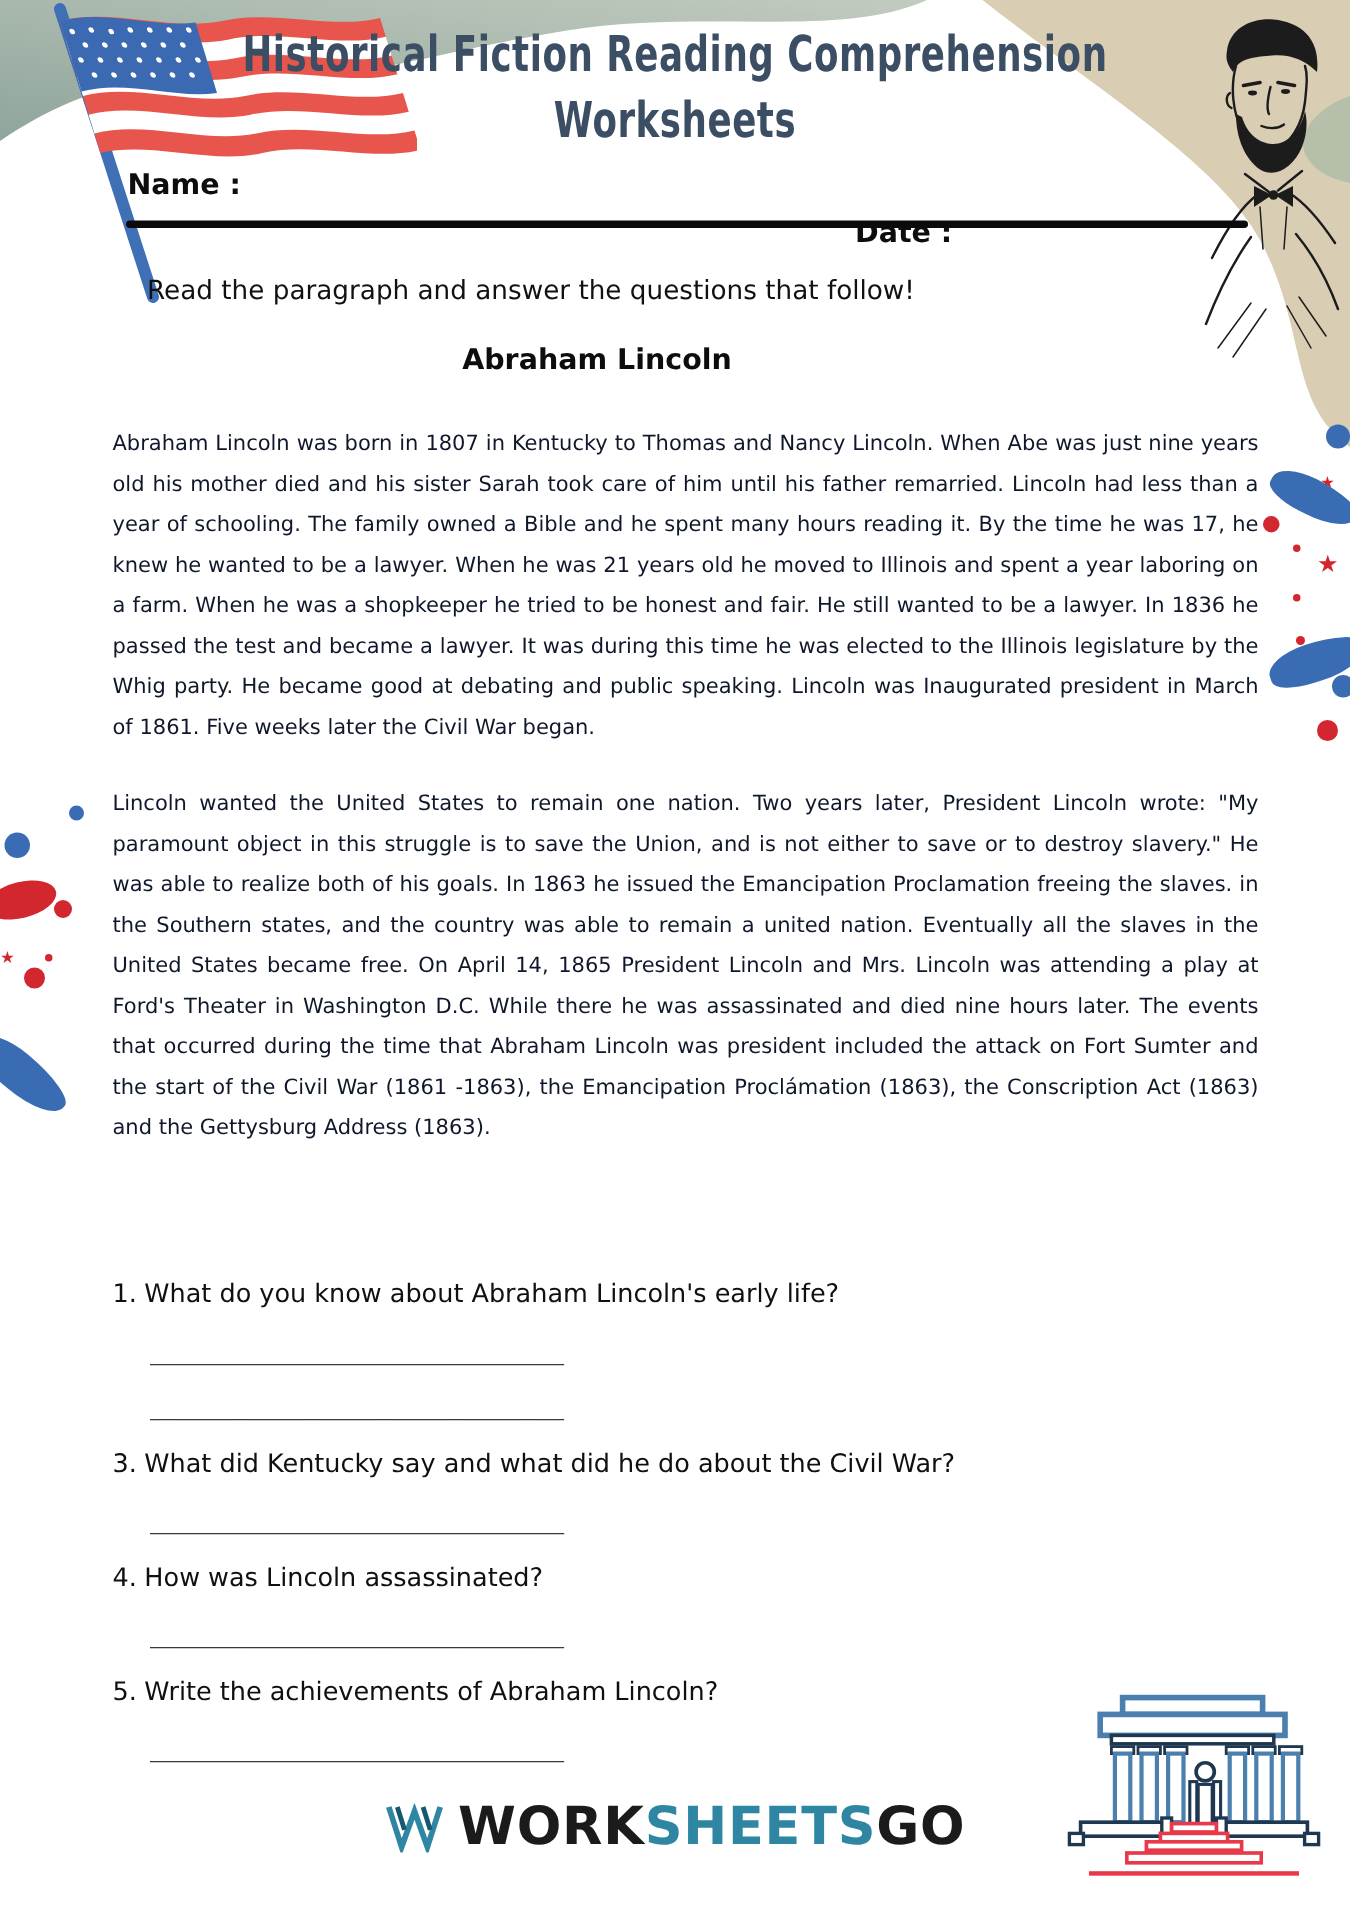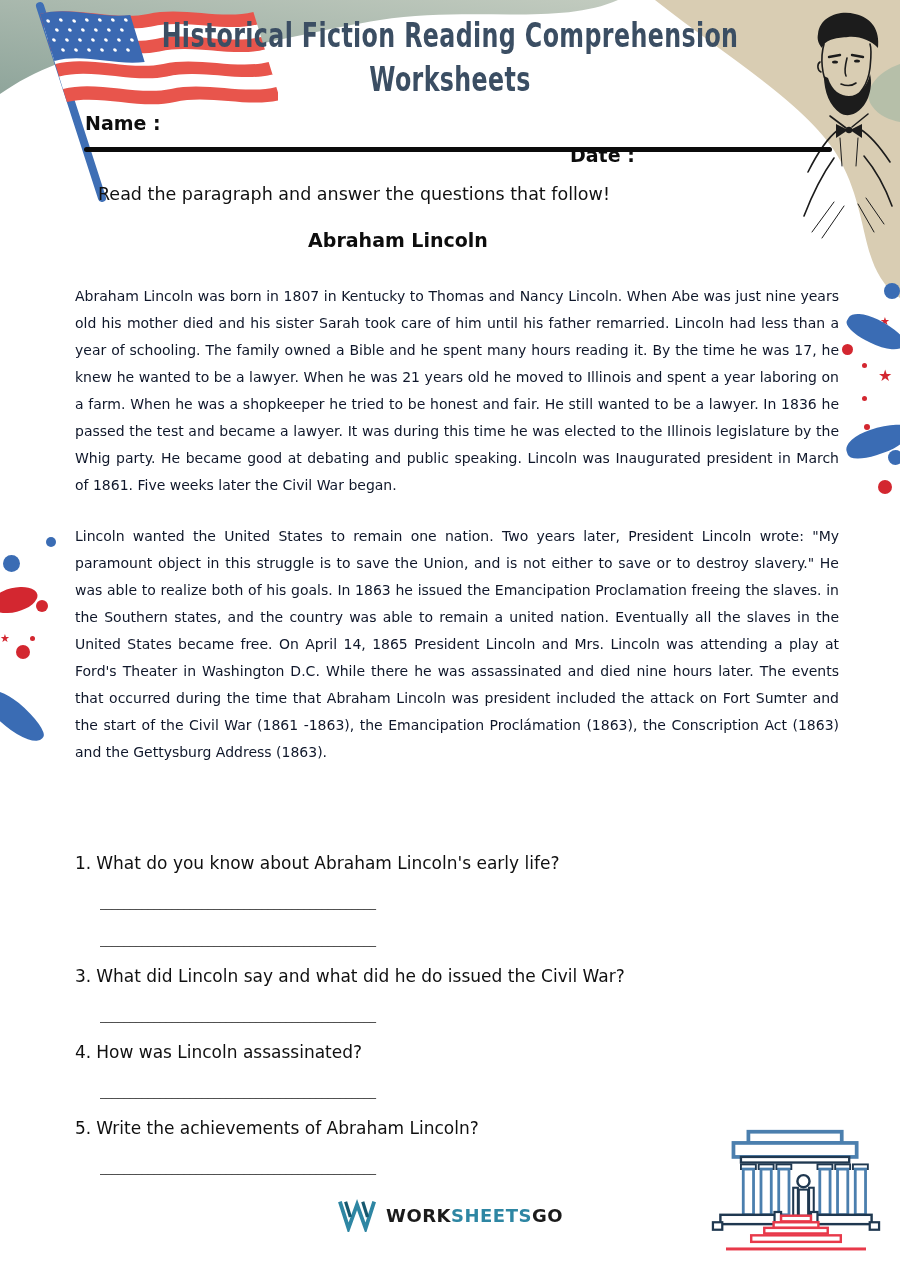--- a/index.html
+++ b/index.html
@@ -43,21 +43,21 @@
   .q-num { margin-right:5px; }
   .q-blank {
     margin:19px 0 16px 25px; font-size:12px; line-height:18px; color:#3a3a3a;
     letter-spacing:0; white-space:nowrap; overflow:hidden; width:400px;
   }
   
   .footer-logo {
     position:absolute; top:1198px; left:50%; transform:translateX(-50%);
     display:flex; align-items:center; gap:9px;
   }
-  .logo-text { font-size:18px; font-weight:bold; letter-spacing:.5px; color:#1b1b1b; white-space:nowrap; }
+  .logo-text { font-size:35px; font-weight:bold; letter-spacing:.5px; color:#1b1b1b; white-space:nowrap; }
   .logo-text .teal { color:#2e86a3; }
   
   .memorial { position:absolute; left:698px; top:1126px; width:196px; height:144px; }
   
   .deco { position:absolute; pointer-events:none; }
   .dot { border-radius:50%; }
   .blue { background:#3a6cb4; }
   .red { background:#d32730; }
   .star { color:#d32730; line-height:1; }
   .star::before { content:"★"; }
@@ -167,21 +167,21 @@
 
   <div class="questions">
     <div class="q-block">
       <div class="q-text"><span class="q-num">1.</span><span>What do you know about Abraham Lincoln's early life?</span></div>
       <div class="q-blank">______________________________________________</div>
     </div>
     <div class="q-block">
       <div class="q-blank">______________________________________________</div>
     </div>
     <div class="q-block">
-      <div class="q-text"><span class="q-num">3.</span><span>What did Lincoln say and what did he do issued the Civil War?</span></div>
+      <div class="q-text"><span class="q-num">3.</span><span>What did Kentucky say and what did he do about the Civil War?</span></div>
       <div class="q-blank">______________________________________________</div>
     </div>
     <div class="q-block">
       <div class="q-text"><span class="q-num">4.</span><span>How was Lincoln assassinated?</span></div>
       <div class="q-blank">______________________________________________</div>
     </div>
     <div class="q-block">
       <div class="q-text"><span class="q-num">5.</span><span>Write the achievements of Abraham Lincoln?</span></div>
       <div class="q-blank">______________________________________________</div>
     </div>

